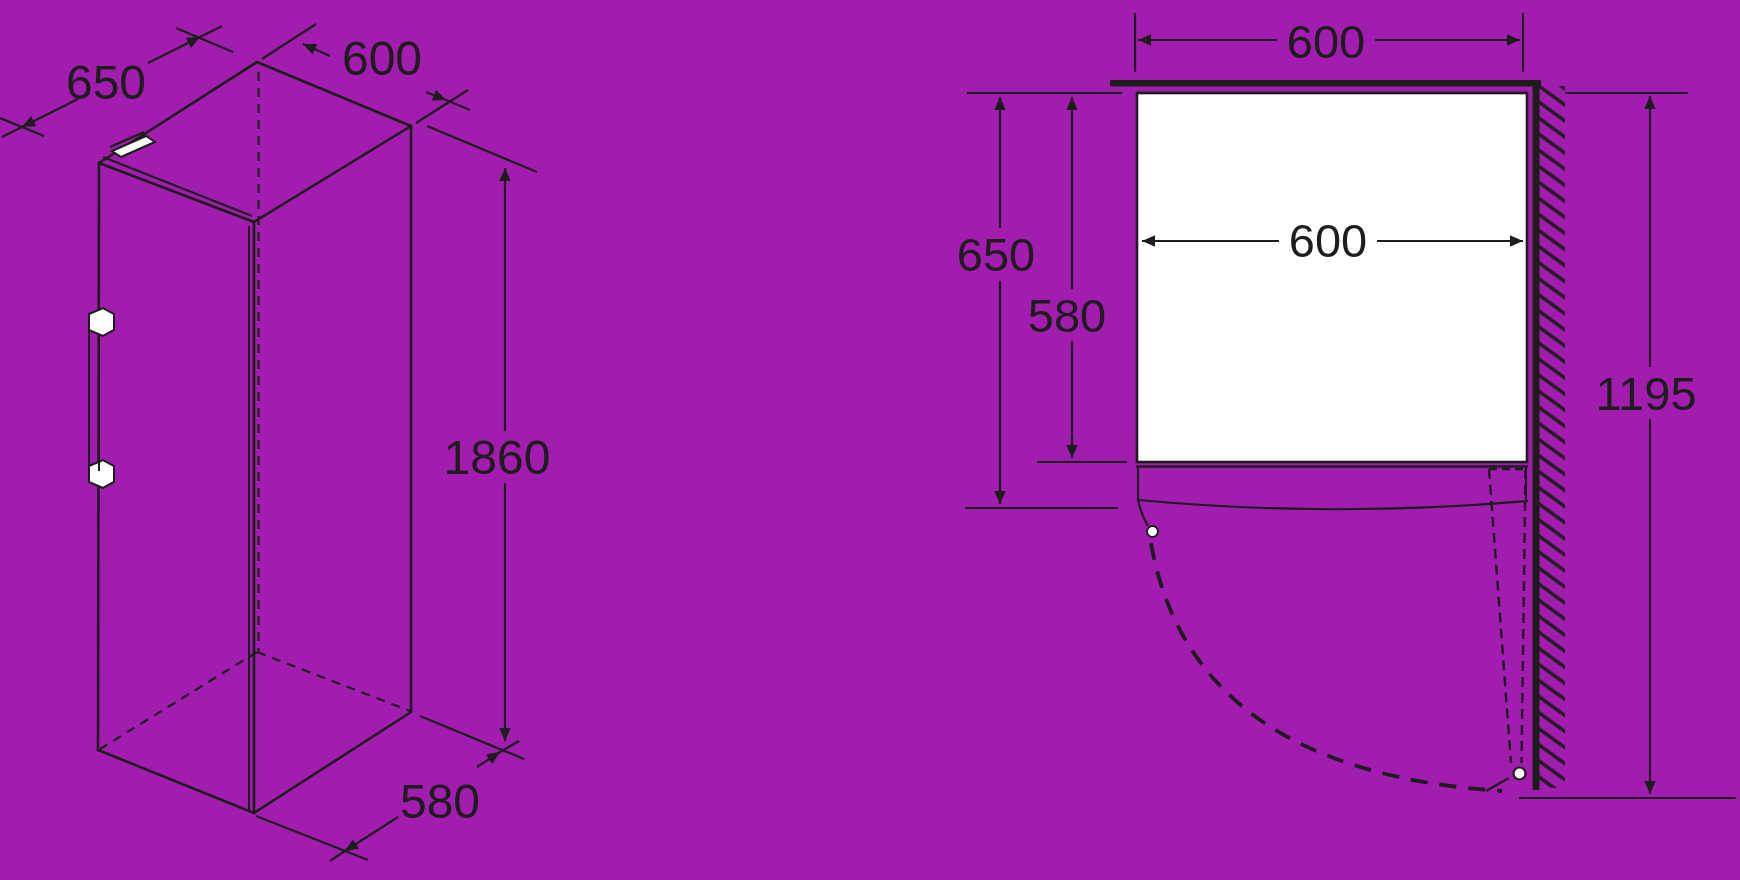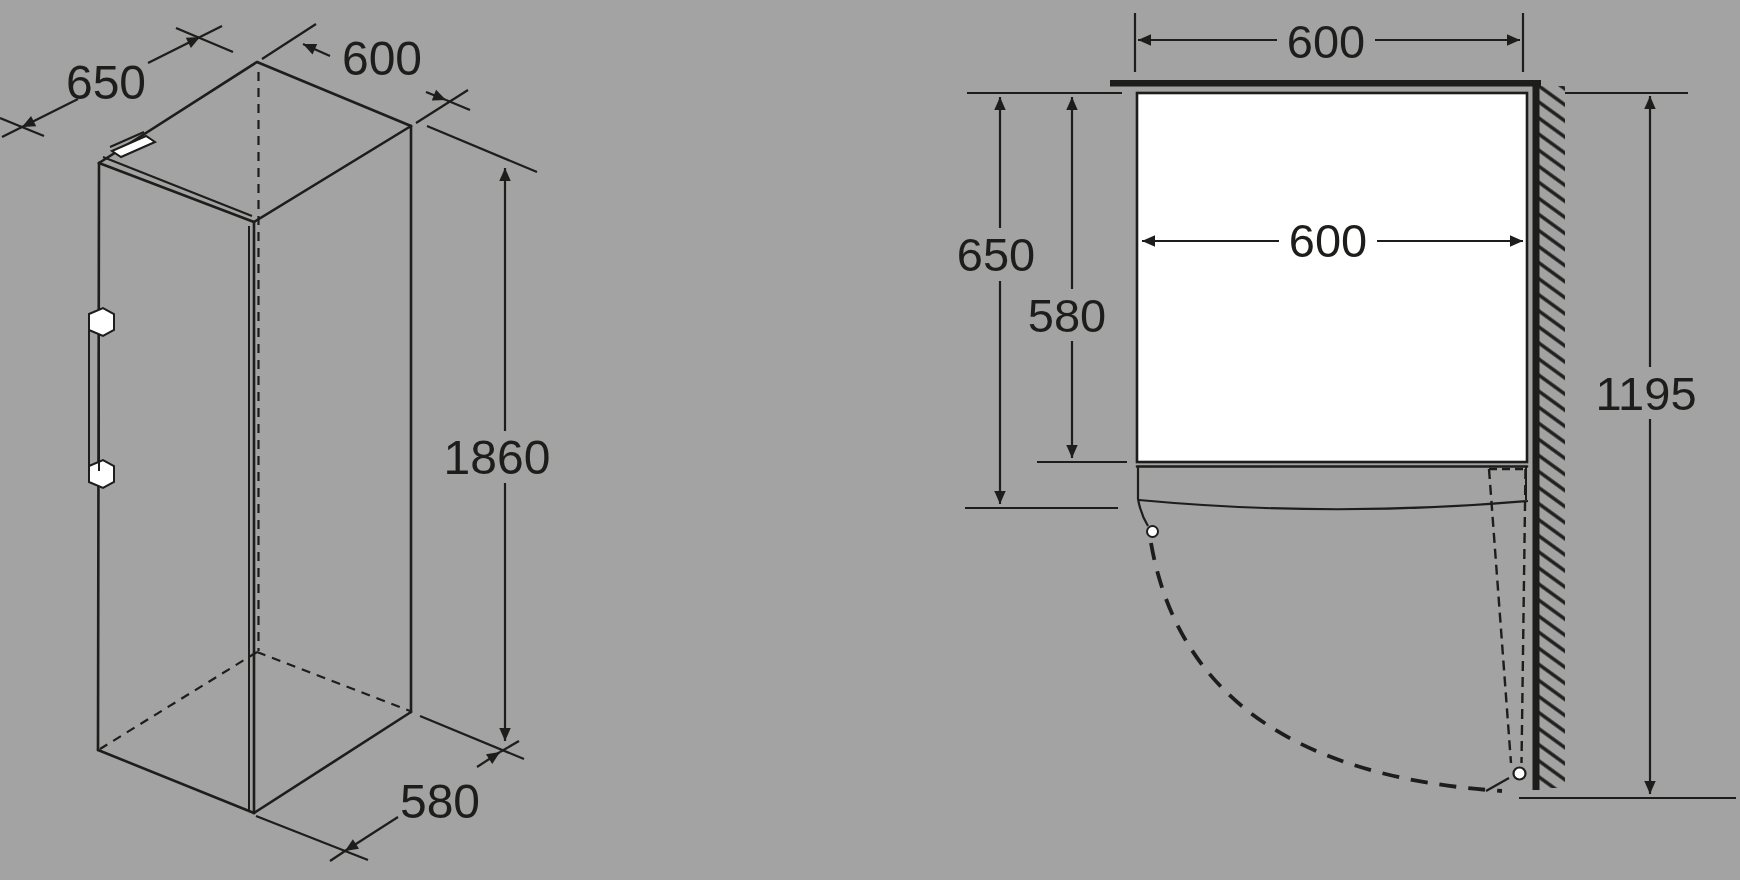--- a/index.html
+++ b/index.html
@@ -1,16 +1,16 @@
 <!DOCTYPE html>
 <html><head>
 <meta charset="utf-8">
 <style>
   html,body{margin:0;padding:0;background:#ffffff;}
-  #stage{position:relative;width:1740px;height:880px;background:#a3a3a3;overflow:hidden;
+  #stage{position:relative;width:1740px;height:880px;background:#a21caf;overflow:hidden;
          font-family:"Liberation Sans",sans-serif;}
   svg{position:absolute;left:0;top:0;}
   text.dim{font-family:"Liberation Sans",sans-serif;font-size:48px;fill:#1d1d1b;
            text-anchor:middle;}
   text.dim.rv{font-size:47px;}
   .edge{stroke:#1d1d1b;stroke-width:2.6;fill:none;stroke-linecap:round;}
   .thin{stroke:#1d1d1b;stroke-width:2;fill:none;}
   .dimln{stroke:#1d1d1b;stroke-width:2.2;fill:none;}
   .tick{stroke:#1d1d1b;stroke-width:2.2;fill:none;}
   .hid{stroke:#1d1d1b;stroke-width:2.2;fill:none;stroke-dasharray:9 7;}

